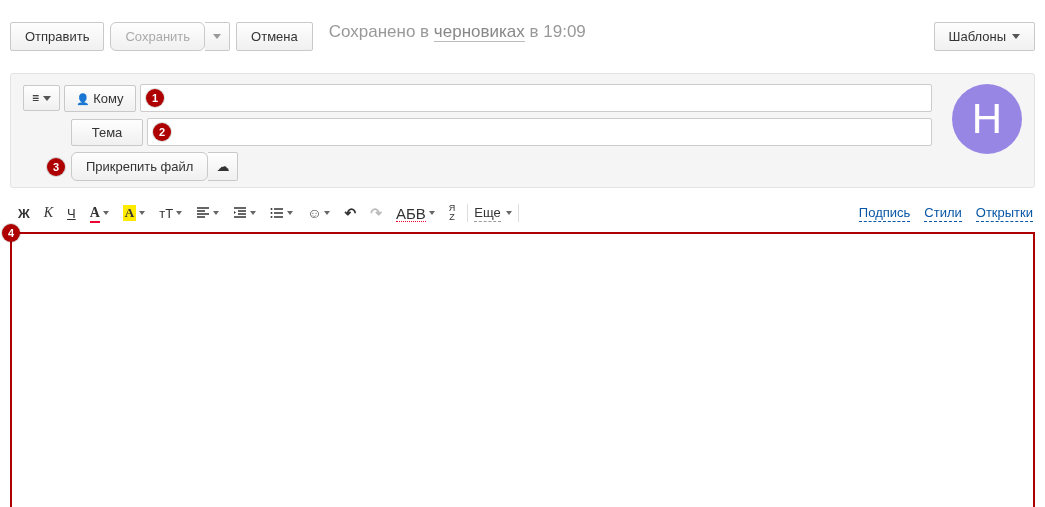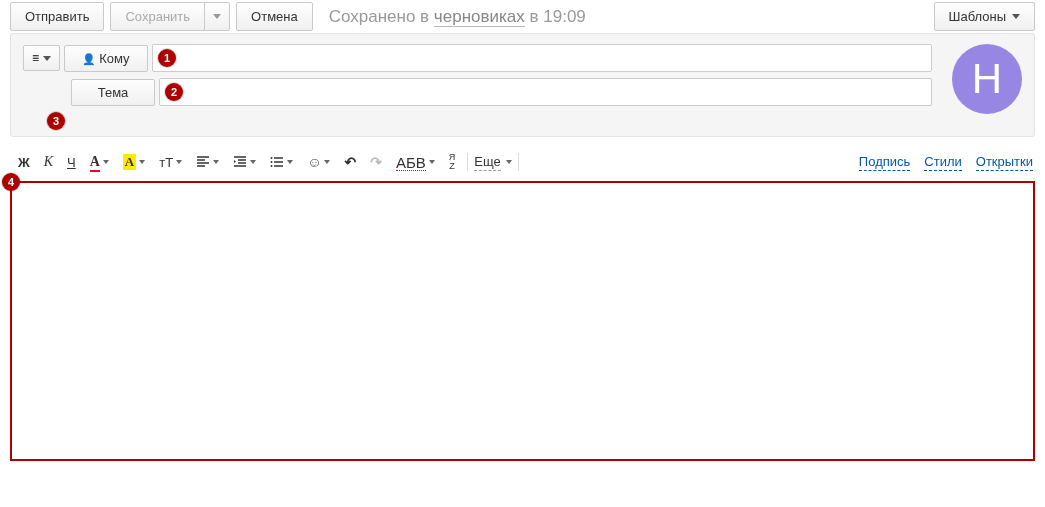--- a/index.html
+++ b/index.html
@@ -1,39 +1,39 @@
 <!DOCTYPE html>
 <html><head>
 <meta charset="utf-8">
 <style>
   * { box-sizing: border-box; margin: 0; padding: 0; }
   body { font-family: Arial, Helvetica, sans-serif; font-size: 13px; color: #333; background: #fff; width: 1045px; }
   
   
   .action-bar {
     display: flex;
-    align-items: center;
-    padding: 2px 10px;
+    align-items: flex-start;
+    padding: 22px 10px;
     gap: 6px;
   }
   .btn {
     background: linear-gradient(to bottom, #fefefe, #f0f0f0);
     border: 1px solid #c9c9c9;
     padding: 6px 14px;
     font-size: 13px;
     color: #333;
     cursor: pointer;
     border-radius: 2px;
     display: inline-flex;
     align-items: center;
     gap: 6px;
   }
   .btn.disabled { color: #aaa; cursor: default; }
   .btn-group { display: inline-flex; }
-  .btn-group .btn:first-child { border-top-right-radius: 0; border-bottom-right-radius: 0; }
+  .btn-group .btn:first-child { border-top-right-radius: 0; border-bottom-right-radius: 0; border-radius: 6px; }
   .btn-group .btn:last-child { border-top-left-radius: 0; border-bottom-left-radius: 0; border-left: 0; padding: 6px 8px; }
   .caret-down { width: 0; height: 0; border-left: 4px solid transparent; border-right: 4px solid transparent; border-top: 5px solid #555; display: inline-block; }
   .caret-down.light { border-top-color: #999; }
   
   .status-text { color: #999; font-size: 17px; margin-left: 10px; }
   .status-text .drafts { color: #888; border-bottom: 1px solid #bbb; cursor: pointer; }
   .spacer { flex: 1; }
   
   
   .compose-container {
@@ -53,21 +53,21 @@
     cursor: pointer;
     display: inline-flex;
     align-items: center;
     gap: 4px;
     font-size: 12px;
   }
   .field-label-btn {
     background: linear-gradient(to bottom,#fefefe,#f0f0f0);
     border: 1px solid #c9c9c9;
     padding: 5px 0;
-    width: 84px;
+    width: 72px;
     text-align: center;
     font-size: 13px;
     color: #333;
     border-radius: 2px;
     cursor: pointer;
   }
   .field-input {
     flex: 1;
     border: 1px solid #ccc;
     background: #fff;
@@ -205,20 +205,26 @@
     </div>
     <div class="field-row" style="padding-left:48px;">
       <button class="field-label-btn">Тема</button>
       <div class="field-input-wrap">
         <span class="marker marker-inline">2</span>
         <input class="field-input" value="" style="">
       </div>
     </div>
     <div class="attach-row" style="padding-left:24px;">
       <span class="marker attach-marker" style="position:relative;">3</span>
+      <div class="btn-group">
+        <button class="btn">Прикрепить файл</button>
+        <button class="btn">
+            <span class="cloud-icon">☁</span>
+          </button>
+      </div>
     </div>
   </div>
   <div class="avatar">Н</div>
 </div>
 
 <div class="editor-wrap">
   <div class="toolbar">
     <span class="tb-item bold">Ж</span>
     <span class="tb-item italic">К</span>
     <span class="tb-item" style="text-decoration:underline;">Ч</span>

